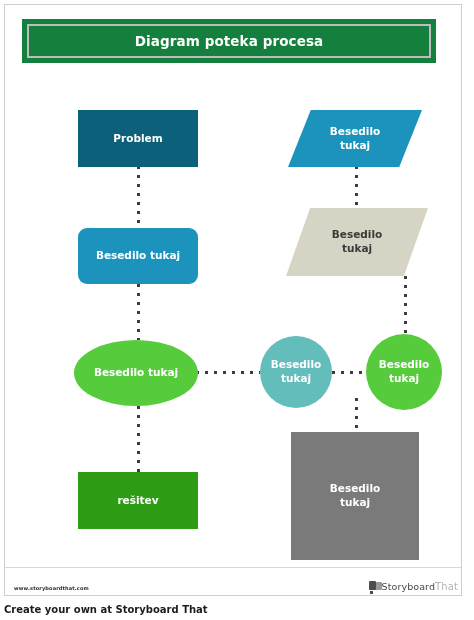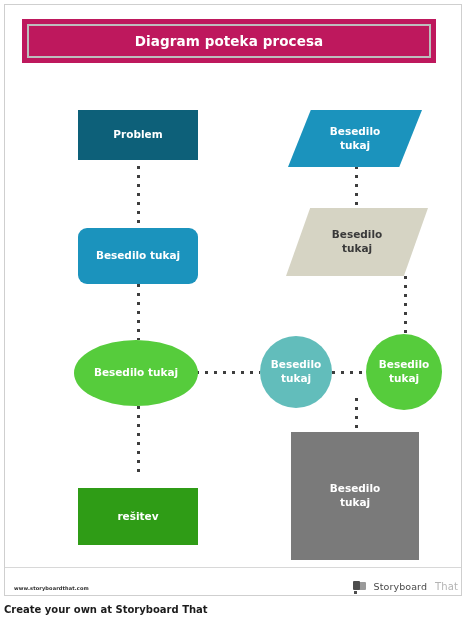--- a/index.html
+++ b/index.html
@@ -4,21 +4,21 @@
 <style>
   html,body{margin:0;padding:0;background:#ffffff;}
   body{width:474px;height:620px;font-family:"DejaVu Sans",sans-serif;-webkit-font-smoothing:antialiased;}
   #stage{position:relative;width:474px;height:620px;overflow:hidden;background:#ffffff;}
 
   
   #page{position:absolute;left:4px;top:4px;width:458px;height:592px;background:#ffffff;
         border:1px solid #cfcfcf;box-sizing:border-box;}
 
   
-  #banner{position:absolute;left:22px;top:19px;width:414px;height:44px;background:#be185d;
+  #banner{position:absolute;left:22px;top:19px;width:414px;height:44px;background:#15803d;
           box-sizing:border-box;padding:5px;}
   #banner-inner{width:100%;height:100%;border:2px solid #bdbdbd;box-sizing:border-box;
                 display:flex;align-items:center;justify-content:center;}
   #banner-title{color:#ffffff;font-size:13.5px;font-weight:bold;letter-spacing:.1px;
                 white-space:nowrap;}
 
   
   .shape{position:absolute;box-sizing:border-box;display:flex;align-items:center;
          justify-content:center;text-align:center;}
   .shape .lbl{font-size:10.5px;font-weight:bold;line-height:1.32;padding:0 6px;}
@@ -28,21 +28,21 @@
   
   .vdot{position:absolute;width:3px;
         background-image:repeating-linear-gradient(to bottom,#3d3d3d 0 3px,rgba(0,0,0,0) 3px 9px);}
   .hdot{position:absolute;height:3px;
         background-image:repeating-linear-gradient(to right,#3d3d3d 0 3px,rgba(0,0,0,0) 3px 9px);}
 
   
   #footer-rule{position:absolute;left:5px;top:567px;width:456px;height:1px;background:#d8d8d8;}
   #foot-url{position:absolute;left:14px;top:585px;font-size:5px;font-weight:bold;color:#2b2b2b;
             letter-spacing:.15px;}
-  #logo{position:absolute;right:16px;top:581px;display:flex;align-items:center;gap:8px;}
+  #logo{position:absolute;right:16px;top:581px;display:flex;align-items:center;gap:0;}
   #logo-mark{width:13px;height:11px;position:relative;}
   #logo-mark .b1{position:absolute;left:0;top:0;width:7px;height:9px;background:#4d4d4d;
                  border-radius:1px;}
   #logo-mark .b2{position:absolute;left:4px;top:1px;width:9px;height:8px;background:#9a9a9a;
                  border-radius:1px;}
   #logo-mark .tail{position:absolute;left:1px;bottom:-2px;width:3px;height:3px;background:#4d4d4d;}
   #logo-a{font-size:9.5px;color:#4a4a4a;letter-spacing:.1px;}
   #logo-b{font-size:10px;color:#b4b4b4;letter-spacing:.1px;}
   #caption{position:absolute;left:4px;top:604px;font-size:10px;font-weight:bold;color:#1c1c1c;}
 </style>
@@ -61,21 +61,21 @@
 
   <div class="vdot" style="left:137px;top:166px;height:62px;"></div>
   <div class="vdot" style="left:137px;top:284px;height:56px;"></div>
   <div class="vdot" style="left:137px;top:406px;height:66px;"></div>
   <div class="hdot" style="left:196px;top:371px;width:64px;"></div>
   <div class="vdot" style="left:355px;top:166px;height:42px;"></div>
   <div class="vdot" style="left:404px;top:276px;height:58px;"></div>
   <div class="hdot" style="left:332px;top:371px;width:34px;"></div>
   <div class="vdot" style="left:355px;top:398px;height:34px;"></div>
 
-  <div class="shape" style="left:78px;top:110px;width:120px;height:50px;background:#0d6079;">
+  <div class="shape" style="left:78px;top:110px;width:120px;height:57px;background:#0d6079;">
     <span class="lbl white">Problem</span>
   </div>
 
   <div class="shape" style="left:288px;top:110px;width:134px;height:57px;background:#1b93bd;
               clip-path:polygon(17% 0,100% 0,83% 100%,0 100%);">
     <span class="lbl white">Besedilo<br>tukaj</span>
   </div>
 
   <div class="shape" style="left:78px;top:228px;width:120px;height:56px;background:#1b93bd;border-radius:9px;">
     <span class="lbl white">Besedilo tukaj</span>
@@ -91,21 +91,21 @@
   </div>
 
   <div class="shape" style="left:260px;top:336px;width:72px;height:72px;background:#62bdbb;border-radius:50%;">
     <span class="lbl white">Besedilo<br>tukaj</span>
   </div>
 
   <div class="shape" style="left:366px;top:334px;width:76px;height:76px;background:#56cc3c;border-radius:50%;">
     <span class="lbl white">Besedilo<br>tukaj</span>
   </div>
 
-  <div class="shape" style="left:78px;top:472px;width:120px;height:57px;background:#2f9c16;margin-top:16px;">
+  <div class="shape" style="left:78px;top:472px;width:120px;height:57px;background:#2f9c16;">
     <span class="lbl white">rešitev</span>
   </div>
 
   <div class="shape" style="left:291px;top:432px;width:128px;height:128px;background:#7a7a7a;">
     <span class="lbl white">Besedilo<br>tukaj</span>
   </div>
 
   <div id="footer-rule"></div>
   <div id="foot-url">www.storyboardthat.com</div>
 

